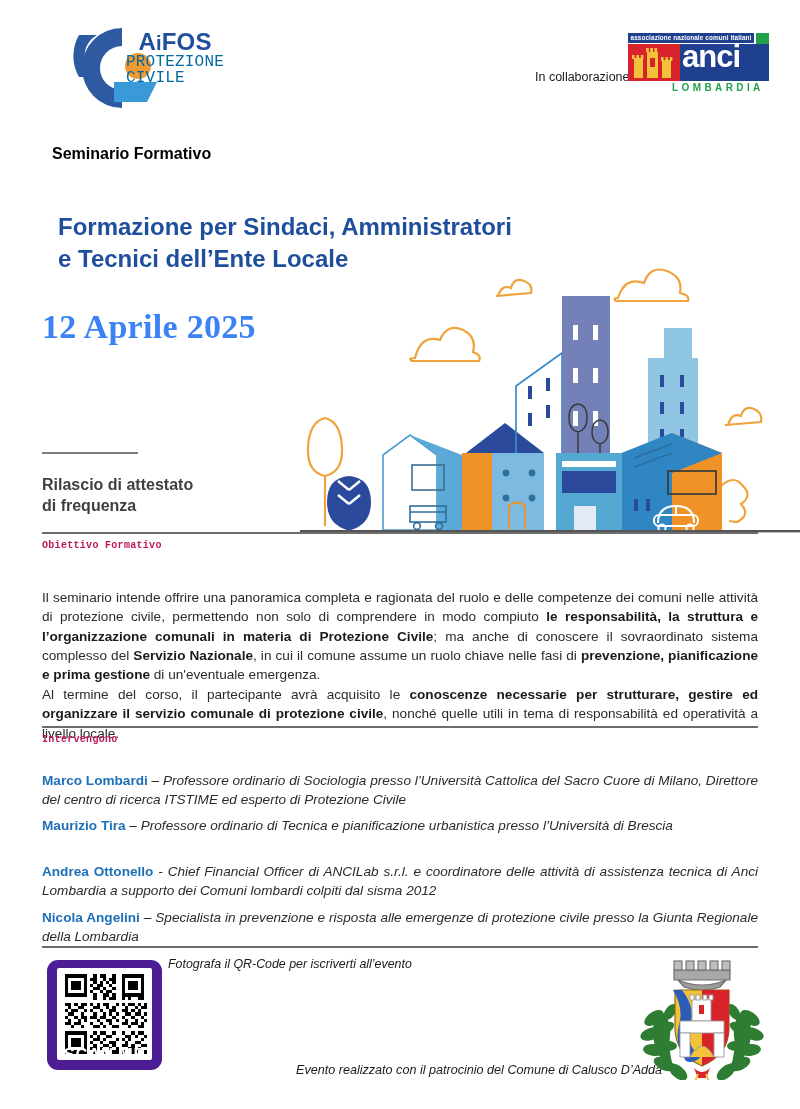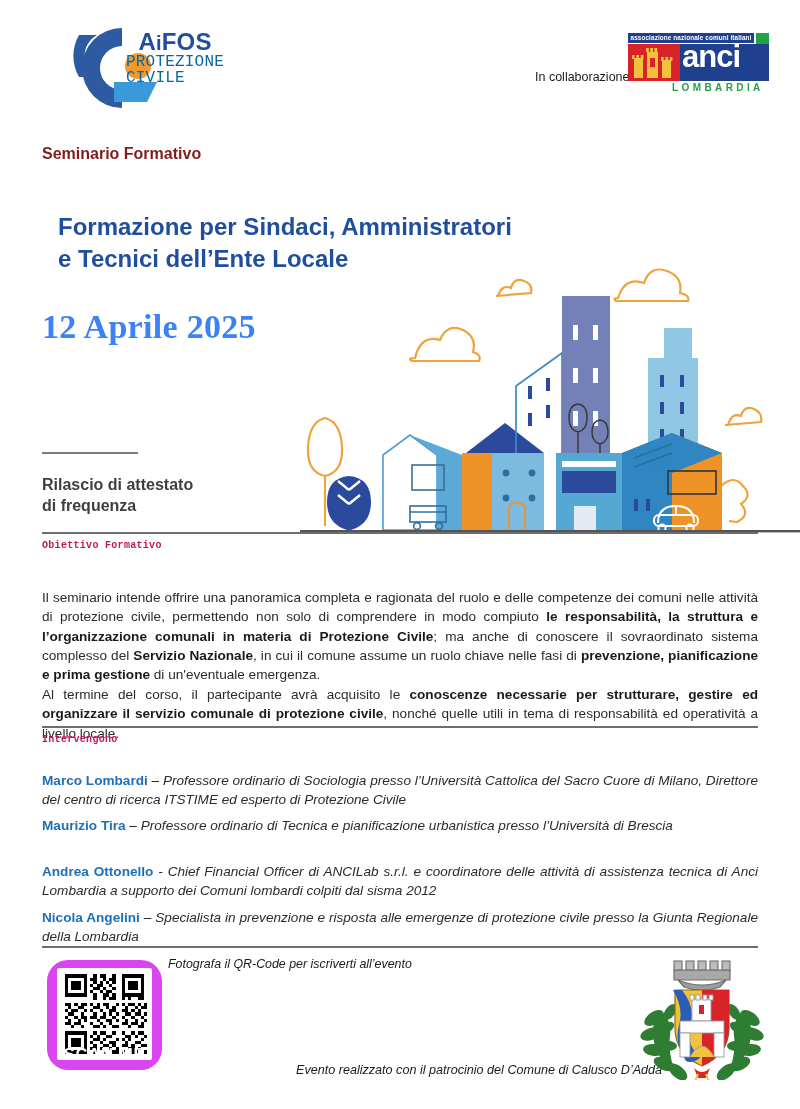--- a/index.html
+++ b/index.html
@@ -21,21 +21,21 @@
   .collab-label{position:absolute;left:535px;top:70px;font-size:12.5px;color:#1a1a1a;font-family:"Liberation Sans",sans-serif;}
   .anci-logo{position:absolute;left:628px;top:33px;width:148px;height:62px;}
   .anci-top{position:absolute;left:0;top:0;width:126px;height:10px;background:#1f3f8f;color:#fff;font-size:6.4px;font-weight:bold;letter-spacing:.1px;text-align:center;line-height:10px;font-family:"Liberation Sans",sans-serif;}
   .anci-green-sq{position:absolute;left:128px;top:0;width:13px;height:13px;background:#22a14a;}
   .anci-body{position:absolute;left:0;top:11px;width:141px;height:37px;background:#1f3f8f;}
   .anci-red{position:absolute;left:0;top:11px;width:52px;height:37px;background:#d8232a;}
   .anci-word{position:absolute;left:54px;top:8px;font-size:31px;font-weight:bold;color:#fff;font-family:"Liberation Sans",sans-serif;line-height:1;letter-spacing:-1px;}
   .anci-lomb{position:absolute;left:44px;top:49px;font-size:10px;font-weight:bold;color:#22a14a;letter-spacing:3.4px;font-family:"Liberation Sans",sans-serif;}
 
   
-  .seminar-kicker{position:absolute;left:42px;top:145px;font-size:16px;font-weight:bold;color:#7f1d1d;font-family:"Liberation Sans",sans-serif;}
+  .seminar-kicker{position:absolute;left:52px;top:145px;font-size:16px;font-weight:bold;color:#000000;font-family:"Liberation Sans",sans-serif;}
   .title-main{position:absolute;left:42px;top:175px;font-size:26.5px;font-weight:bold;color:#1f4e9c;font-family:"Liberation Sans",sans-serif;letter-spacing:-.2px;white-space:nowrap;}
   .title-sub{position:absolute;left:42px;top:211px;font-size:24px;font-weight:bold;color:#1f4e9c;font-family:"Liberation Sans",sans-serif;line-height:1.32;margin-left:16px;}
 
   
   .date-1{position:absolute;left:42px;top:308px;font-family:"Liberation Serif",serif;font-weight:bold;font-size:34px;color:#3b82f6;letter-spacing:.3px;}
   .date-2{position:absolute;left:56px;top:345px;font-family:"Liberation Serif",serif;font-weight:bold;font-size:34px;color:#2e7dbd;letter-spacing:.3px;}
 
   
   .rule-short{position:absolute;left:42px;top:452px;width:96px;height:2px;background:#7c7c7c;}
   .attestato{position:absolute;left:42px;top:474px;font-size:16px;font-weight:bold;color:#3f3f3f;line-height:1.32;font-family:"Liberation Sans",sans-serif;}
@@ -48,21 +48,21 @@
 
   
   .h-blue{position:absolute;left:42px;font-size:10px;font-weight:bold;color:#be185d;font-family:Liberation Mono, monospace;letter-spacing:.3px;}
   .para{position:absolute;left:42px;width:716px;font-size:13.6px;color:#2b2b2b;line-height:1.42;text-align:justify;font-family:"Liberation Sans",sans-serif;margin-top:24px;}
   .para b{font-weight:bold;color:#1a1a1a;}
 
   .speaker{position:absolute;left:42px;width:716px;font-size:13.6px;line-height:1.42;text-align:justify;font-family:"Liberation Sans",sans-serif;color:#2b2b2b;font-style:italic;}
   .speaker .nm{font-weight:bold;font-style:normal;color:#1d6fb8;}
 
   
-  .qr-wrap{position:absolute;left:47px;top:960px;width:115px;height:110px;background:#d946ef;border-radius:21px;}
+  .qr-wrap{position:absolute;left:47px;top:960px;width:115px;height:110px;background:#4c1d95;border-radius:11px;}
   .qr-inner{position:absolute;left:10px;top:8px;width:95px;height:92px;background:#fff;border-radius:2px;display:block;}
   .scanme{position:absolute;left:0;bottom:6px;width:115px;text-align:center;color:#fff;font-size:16.5px;font-weight:bold;letter-spacing:.8px;font-family:"Liberation Sans",sans-serif;}
   .qr-caption{position:absolute;left:168px;top:957px;font-size:12.4px;font-style:italic;color:#1a1a1a;font-family:"Liberation Sans",sans-serif;}
   .patron{position:absolute;left:296px;top:1063px;font-size:12.6px;font-style:italic;color:#1a1a1a;font-family:"Liberation Sans",sans-serif;}
   .crest{position:absolute;left:632px;top:952px;width:140px;height:128px;}
 </style>
 </head>
 <body>
 
 <div class="page">

